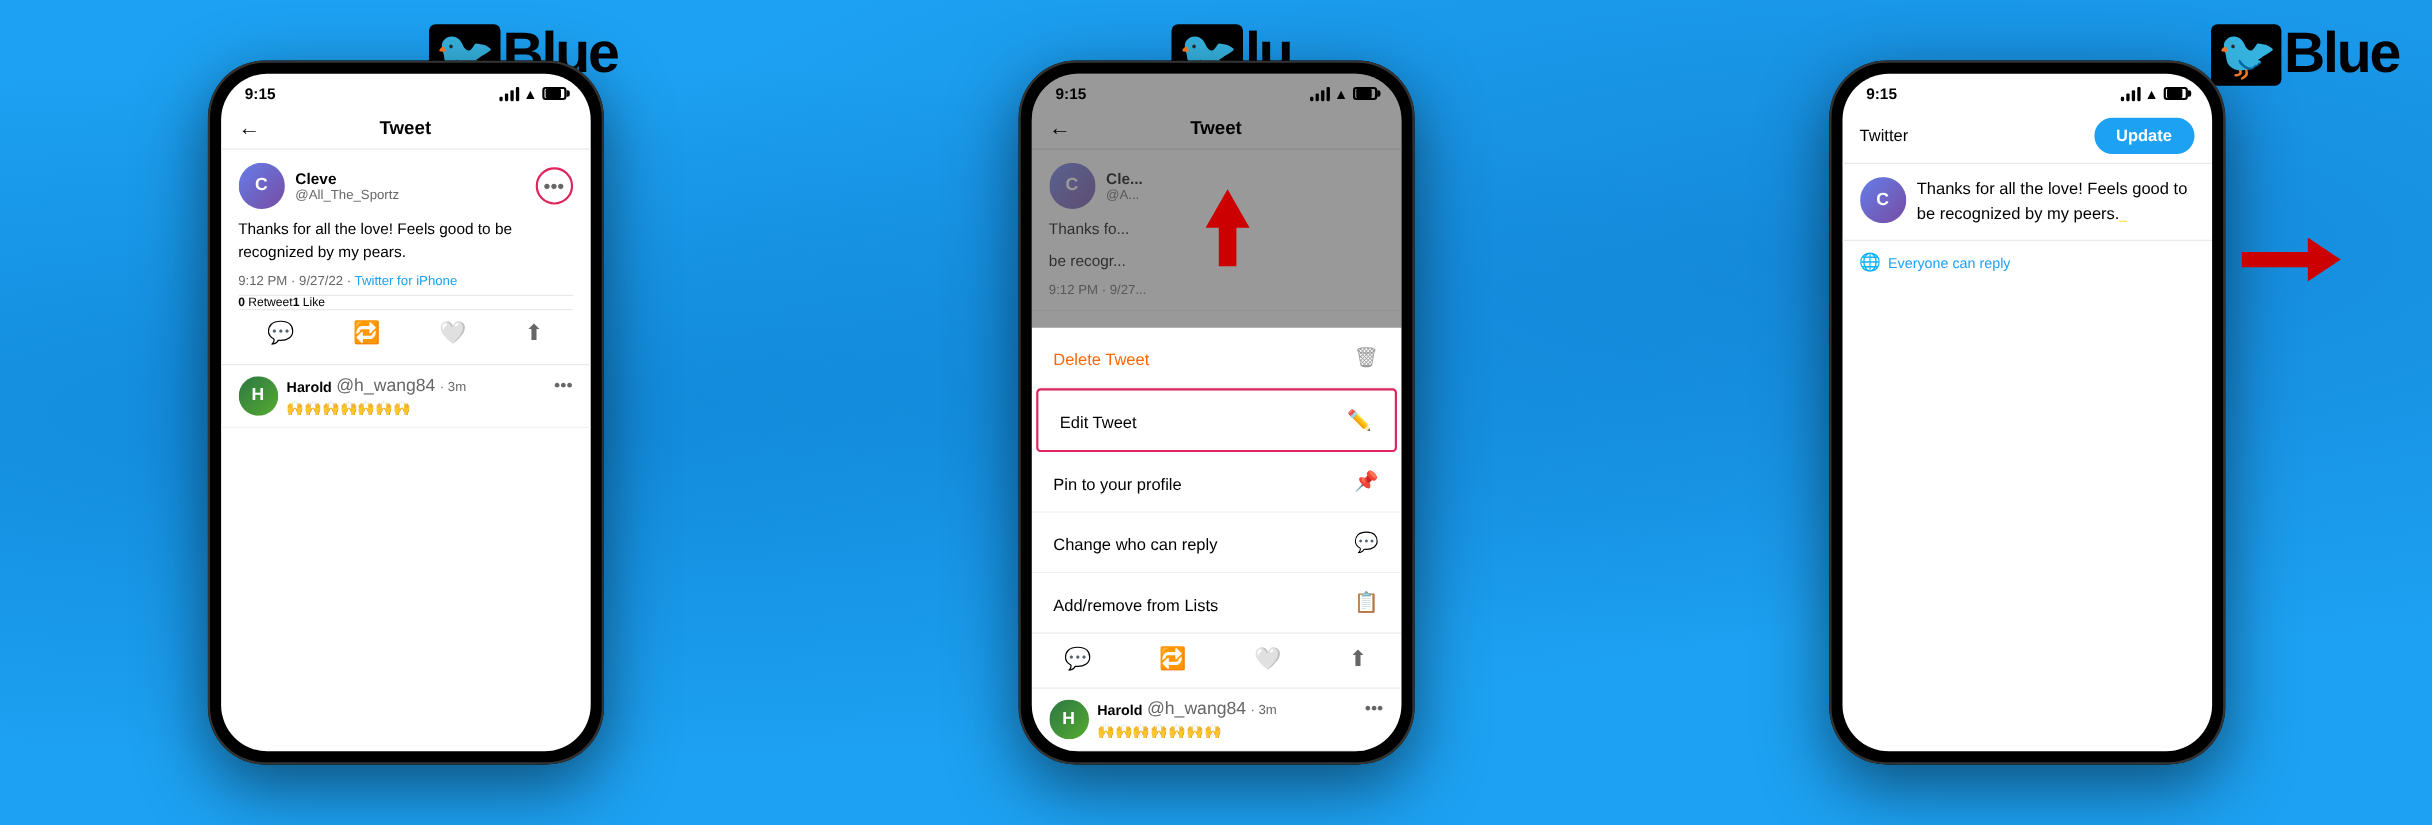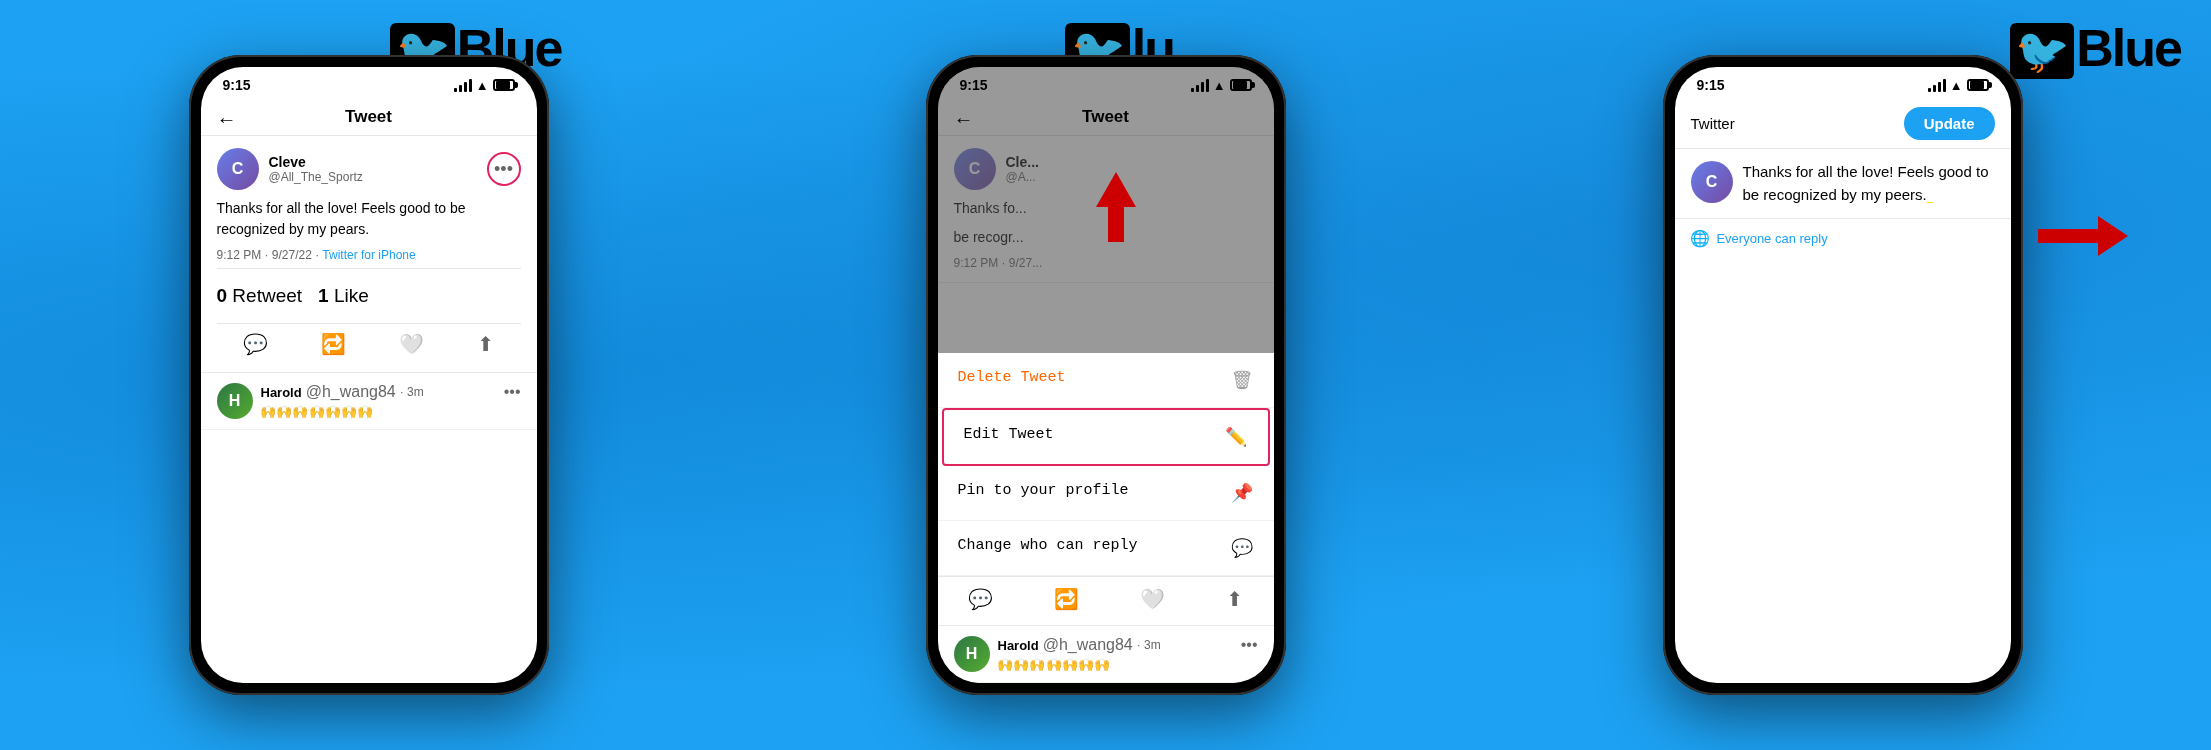--- a/index.html
+++ b/index.html
@@ -215,23 +215,22 @@
     .tweet-meta {
       font-size: 12px;
       color: #666;
     }
     .tweet-meta .link {
       color: #1da1f2;
     }
 
     .tweet-stats {
       display: flex;
-      gap: 16px;
-      padding: 16px 0;
-      font-size: 19px;
+      padding: 0 0;
+      font-size: 11px;
       border-top: 1px solid #e7e7e7;
       border-bottom: 1px solid #e7e7e7;
       margin-top: 6px;
     }
     .tweet-stats span b { font-weight: 700; }
 
     .action-bar {
       display: flex;
       justify-content: space-around;
       padding: 8px 0 4px;
@@ -278,26 +277,25 @@
 
     .dropdown-menu {
       background: #fff;
       width: 100%;
       border-radius: 0 0 42px 42px;
       overflow: hidden;
     }
 
     .menu-item {
       display: flex;
-      align-items: flex-start;
+      align-items: flex-end;
       justify-content: space-between;
       padding: 16px 20px;
       border-bottom: 1px solid #f0f0f0;
       font-size: 15px;
-      font-family: Liberation Mono, monospace;
     }
 
     .menu-item.delete { color: #ff6600; }
     .menu-item.edit {
       border: 2px solid #e0245e;
       margin: 0 4px;
       border-radius: 4px;
     }
     .menu-icon { font-size: 18px; color: #666; }
     .menu-icon-delete { color: #999; }
@@ -498,20 +496,24 @@
           <div class="menu-item">
             <span>Pin to your profile</span>
             <span class="menu-icon">📌</span>
           </div>
 
           <div class="menu-item">
             <span>Change who can reply</span>
             <span class="menu-icon">💬</span>
           </div>
 
+          <div class="menu-item" style="border-bottom:none;">
+            <span>Add/remove from Lists</span>
+            <span class="menu-icon">📋</span>
+          </div>
 
           <div class="action-bar" style="padding:10px 0 14px;border-top:1px solid #e7e7e7;">
             <span class="action-icon">💬</span>
             <span class="action-icon">🔁</span>
             <span class="action-icon">🤍</span>
             <span class="action-icon">⬆</span>
           </div>
 
           <div class="comment-row" style="border-top:1px solid #e7e7e7;">
             <div class="avatar" style="width:36px;height:36px;margin-right:8px">

